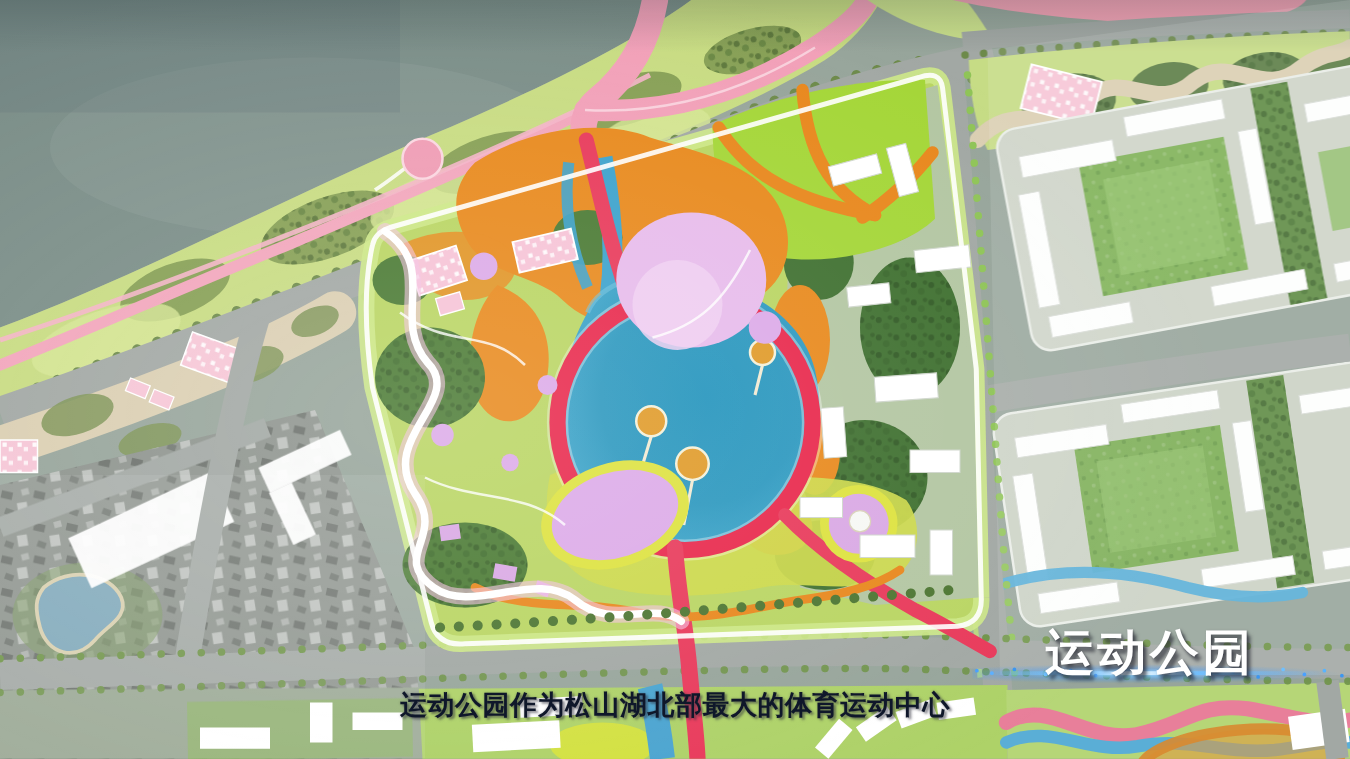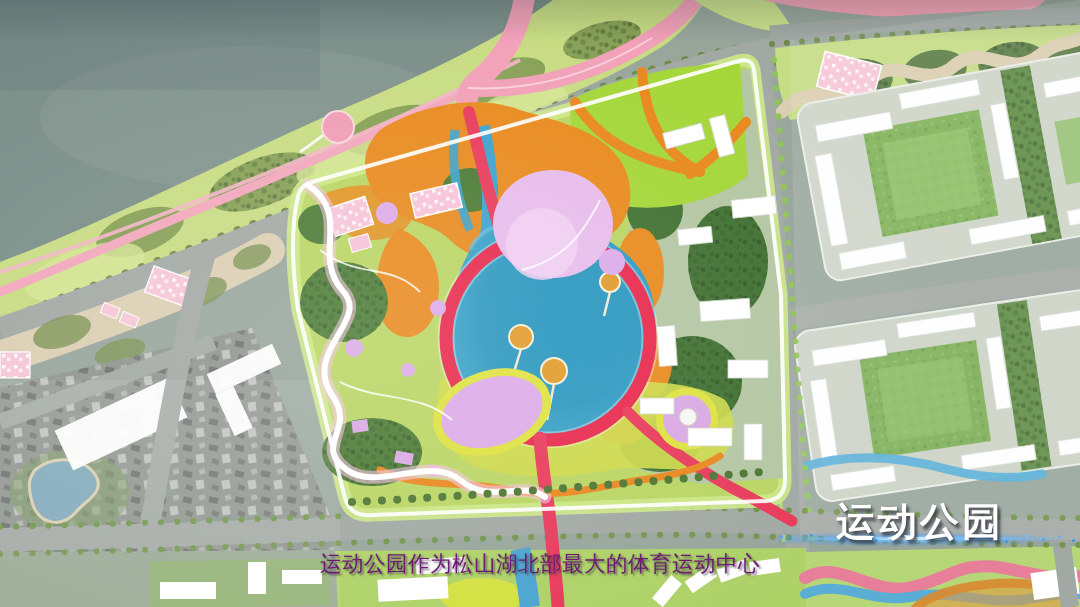--- a/index.html
+++ b/index.html
@@ -6,21 +6,21 @@
   .stage{position:relative;width:1080px;height:607px;overflow:hidden;
          font-family:"Liberation Sans",sans-serif;background:#97a59b;}
   .stage svg{position:absolute;left:0;top:0;}
   .overlay-title{
     position:absolute;right:76px;top:495px;
     font-size:39px;font-weight:900;color:#ffffff;letter-spacing:3px;
     text-shadow:3px 4px 3px rgba(40,42,52,.65),1px 1px 2px rgba(40,42,52,.55);
     white-space:nowrap;z-index:30;}
   .overlay-subtitle{
     position:absolute;left:50%;top:549px;transform:translateX(-50%);
-    font-size:21.5px;font-weight:400;color:#701a75;letter-spacing:.5px;
+    font-size:21.5px;font-weight:700;color:#0f172a;letter-spacing:.5px;
     text-shadow:2px 2px 2px rgba(50,50,62,.55),0 0 2px rgba(60,60,70,.4);
     white-space:nowrap;z-index:30;}
   .title-streak{
     position:absolute;left:778px;top:531px;width:302px;height:16px;z-index:29;
     background:radial-gradient(ellipse at 42% 50%,rgba(215,242,255,.95) 0%,rgba(120,195,255,.8) 16%,rgba(70,155,250,.38) 38%,rgba(70,155,250,0) 68%);}
   .title-streak::before{
     content:"";position:absolute;left:4%;right:6%;top:6px;height:3px;border-radius:2px;
     background:linear-gradient(90deg,rgba(90,170,255,0),rgba(110,190,255,.85) 28%,#eaf8ff 44%,rgba(110,190,255,.85) 62%,rgba(90,170,255,0));}
   .title-streak::after{
     content:"";position:absolute;left:2px;top:4px;width:3px;height:3px;border-radius:50%;background:#4aa0ff;

